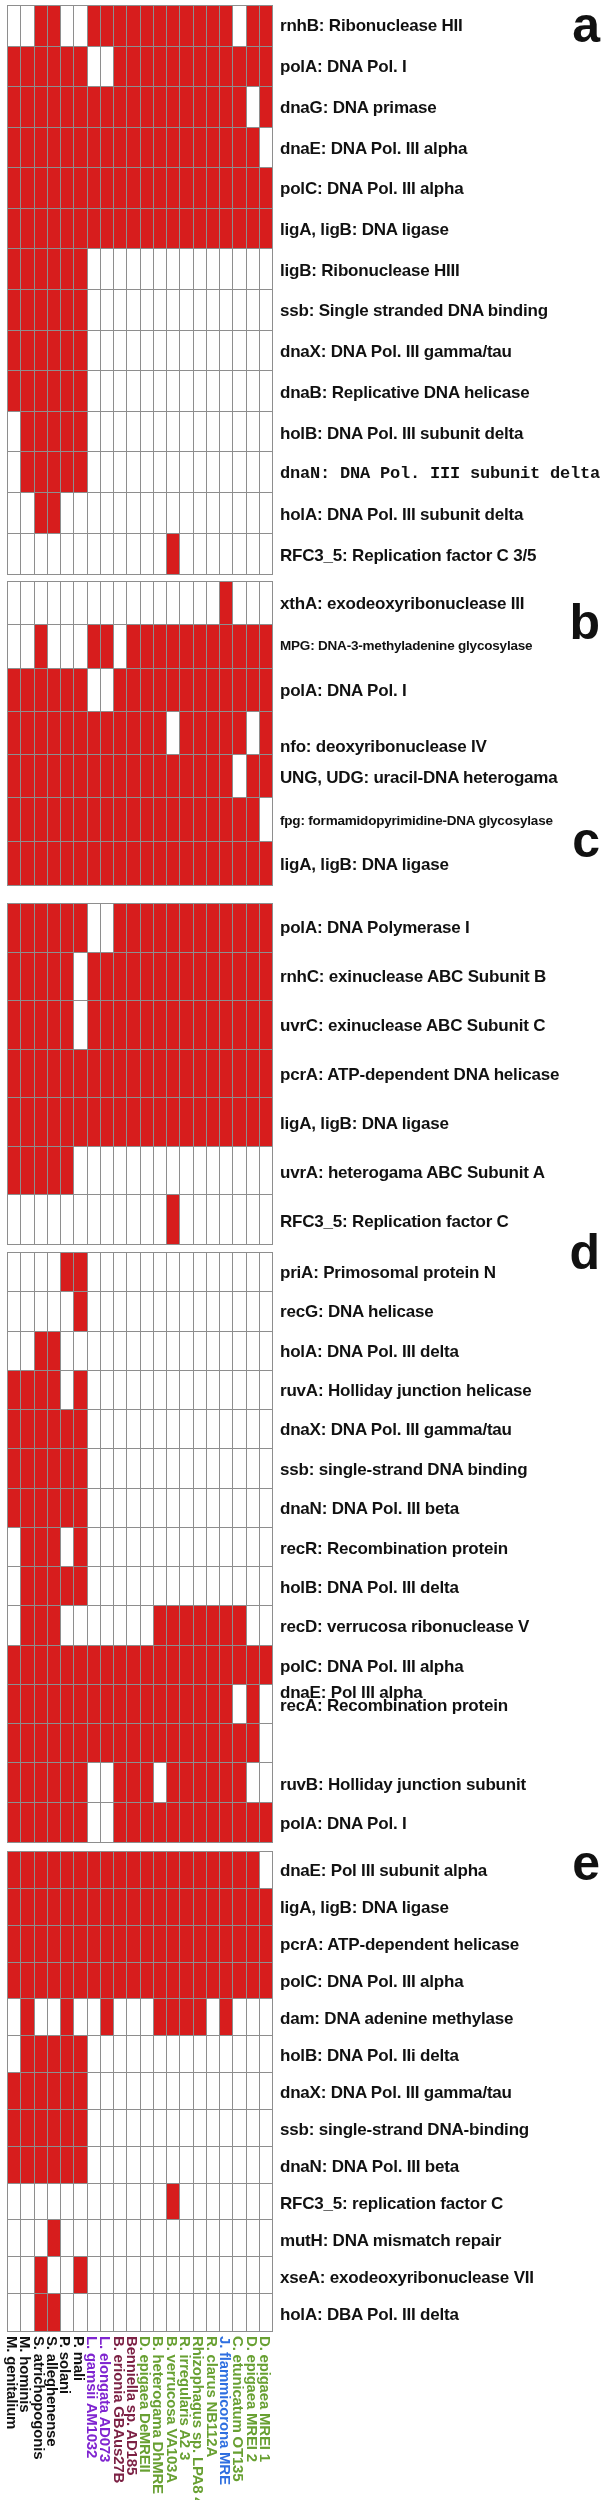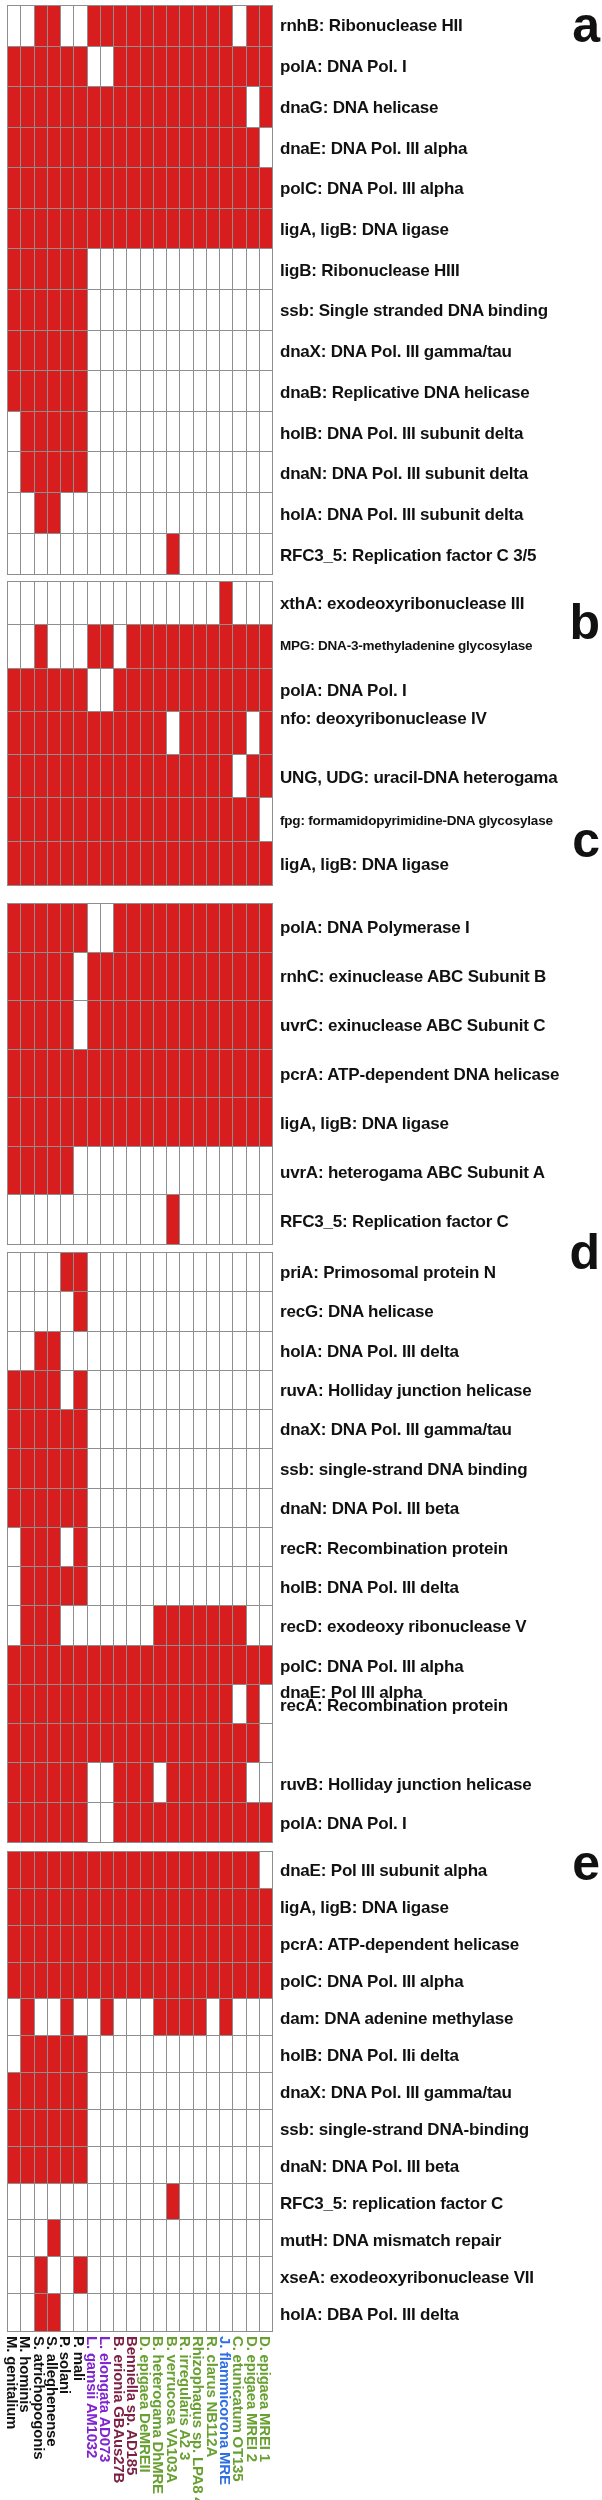--- a/index.html
+++ b/index.html
@@ -20,30 +20,30 @@
   .panel-letter{position:absolute;right:2px;font-size:50px;line-height:1;font-weight:bold;}
   .col-label{position:absolute;top:2336px;writing-mode:vertical-rl;text-orientation:mixed;
              font-size:15px;line-height:1;white-space:nowrap;font-weight:bold;letter-spacing:-0.2px;}
 </style>
 </head>
 <body>
 
 <div id="figure-root">
     <div class="row-label" style="top: 25.3571px; left: 280px;">rnhB: Ribonuclease HII</div>
     <div class="row-label" style="top: 66.0714px; left: 280px;">polA: DNA Pol. I</div>
-    <div class="row-label" style="top: 106.786px; left: 280px;">dnaG: DNA helicase</div>
+    <div class="row-label" style="top: 106.786px; left: 280px;">dnaG: DNA primase</div>
     <div class="row-label" style="top: 147.5px; left: 280px;">dnaE: DNA Pol. III alpha</div>
     <div class="row-label" style="top: 188.214px; left: 280px;">polC: DNA Pol. III alpha</div>
     <div class="row-label" style="top: 228.929px; left: 280px;">ligA, ligB: DNA ligase</div>
     <div class="row-label" style="top: 269.643px; left: 280px;">ligB: Ribonuclease HIII</div>
     <div class="row-label" style="top: 310.357px; left: 280px;">ssb: Single stranded DNA binding</div>
     <div class="row-label" style="top: 351.071px; left: 280px;">dnaX: DNA Pol. III gamma/tau</div>
     <div class="row-label" style="top: 391.786px; left: 280px;">dnaB: Replicative DNA helicase</div>
     <div class="row-label" style="top: 432.5px; left: 280px;">holB: DNA Pol. III subunit delta</div>
-    <div class="row-label" style="top: 473.214px; left: 280px;">dnaN: DNA Pol. III subunit delta</div>
+    <div class="row-label" style="top: 473.214px; left: 280px; font-family: Liberation Mono, monospace;">dnaN: DNA Pol. III subunit delta</div>
     <div class="row-label" style="top: 513.929px; left: 280px;">holA: DNA Pol. III subunit delta</div>
     <div class="row-label" style="top: 554.643px; left: 280px;">RFC3_5: Replication factor C 3/5</div>
     <div class="panel-grid" style="top: 5px; height: 570px;">
       <div class="matrix-row">
         <div class="matrix-cell cell-absent" style="background: rgb(255, 255, 255);"></div>
         <div class="matrix-cell cell-absent" style="background: rgb(255, 255, 255);"></div>
         <div class="matrix-cell cell-present" style="background: rgb(215, 29, 29);"></div>
         <div class="matrix-cell cell-present" style="background: rgb(215, 29, 29);"></div>
         <div class="matrix-cell cell-absent" style="background: rgb(255, 255, 255);"></div>
         <div class="matrix-cell cell-absent" style="background: rgb(255, 255, 255);"></div>
@@ -346,21 +346,21 @@
         <div class="matrix-cell cell-absent" style="background: rgb(255, 255, 255);"></div>
         <div class="matrix-cell cell-absent" style="background: rgb(255, 255, 255);"></div>
         <div class="matrix-cell cell-absent" style="background: rgb(255, 255, 255);"></div>
         <div class="matrix-cell cell-absent" style="background: rgb(255, 255, 255);"></div>
       </div>
     </div>
     <div class="panel-letter" style="top: 0px;">a</div>
     <div class="row-label" style="top: 602.786px; left: 280px;">xthA: exodeoxyribonuclease III</div>
     <div class="row-label sm" style="top: 646.357px; left: 280px;">MPG: DNA-3-methyladenine glycosylase</div>
     <div class="row-label" style="top: 689.929px; left: 280px;">polA: DNA Pol. I</div>
-    <div class="row-label" style="top: 718px; left: 280px;">nfo: deoxyribonuclease IV</div>
+    <div class="row-label" style="top: 746px; left: 280px;">nfo: deoxyribonuclease IV</div>
     <div class="row-label" style="top: 777.071px; left: 280px;">UNG, UDG: uracil-DNA heterogama</div>
     <div class="row-label sm" style="top: 820.643px; left: 280px;">fpg: formamidopyrimidine-DNA glycosylase</div>
     <div class="row-label" style="top: 864.214px; left: 280px;">ligA, ligB: DNA ligase</div>
     <div class="panel-grid" style="top: 581px; height: 305px;">
       <div class="matrix-row">
         <div class="matrix-cell cell-absent" style="background: rgb(255, 255, 255);"></div>
         <div class="matrix-cell cell-absent" style="background: rgb(255, 255, 255);"></div>
         <div class="matrix-cell cell-absent" style="background: rgb(255, 255, 255);"></div>
         <div class="matrix-cell cell-absent" style="background: rgb(255, 255, 255);"></div>
         <div class="matrix-cell cell-absent" style="background: rgb(255, 255, 255);"></div>
@@ -680,25 +680,25 @@
     <div class="panel-letter" style="top: 815px;">c</div>
     <div class="row-label" style="top: 1271.7px; left: 280px;">priA: Primosomal protein N</div>
     <div class="row-label" style="top: 1311.1px; left: 280px;">recG: DNA helicase</div>
     <div class="row-label" style="top: 1350.5px; left: 280px;">holA: DNA Pol. III delta</div>
     <div class="row-label" style="top: 1389.9px; left: 280px;">ruvA: Holliday junction helicase</div>
     <div class="row-label" style="top: 1429.3px; left: 280px;">dnaX: DNA Pol. III gamma/tau</div>
     <div class="row-label" style="top: 1468.7px; left: 280px;">ssb: single-strand DNA binding</div>
     <div class="row-label" style="top: 1508.1px; left: 280px;">dnaN: DNA Pol. III beta</div>
     <div class="row-label" style="top: 1547.5px; left: 280px;">recR: Recombination  protein</div>
     <div class="row-label" style="top: 1586.9px; left: 280px;">holB: DNA Pol. III delta</div>
-    <div class="row-label" style="top: 1626.3px; left: 280px;">recD: exodeoxy ribonuclease V</div>
+    <div class="row-label" style="top: 1626.3px; left: 280px;">recD: verrucosa ribonuclease V</div>
     <div class="row-label" style="top: 1665.7px; left: 280px;">polC: DNA Pol. III alpha</div>
     <div class="row-label" style="top: 1705.1px; left: 280px;">recA: Recombination protein</div>
     <div class="row-label" style="top: 1692px; left: 280px; text-align: right;">dnaE: Pol III alpha</div>
-    <div class="row-label" style="top: 1783.9px; left: 280px;">ruvB: Holliday junction helicase</div>
+    <div class="row-label" style="top: 1783.9px; left: 280px;">ruvB: Holliday junction subunit</div>
     <div class="row-label" style="top: 1823.3px; left: 280px;">polA: DNA Pol. I</div>
     <div class="panel-grid" style="top: 1252px; height: 591px;">
       <div class="matrix-row">
         <div class="matrix-cell cell-absent" style="background: rgb(255, 255, 255);"></div>
         <div class="matrix-cell cell-absent" style="background: rgb(255, 255, 255);"></div>
         <div class="matrix-cell cell-absent" style="background: rgb(255, 255, 255);"></div>
         <div class="matrix-cell cell-absent" style="background: rgb(255, 255, 255);"></div>
         <div class="matrix-cell cell-present" style="background: rgb(215, 29, 29);"></div>
         <div class="matrix-cell cell-present" style="background: rgb(215, 29, 29);"></div>
         <div class="matrix-cell cell-absent" style="background: rgb(255, 255, 255);"></div>

